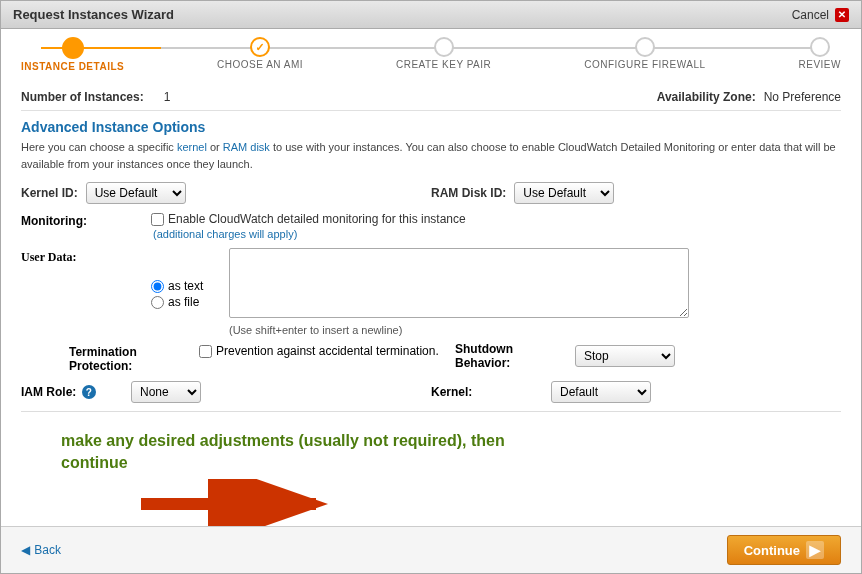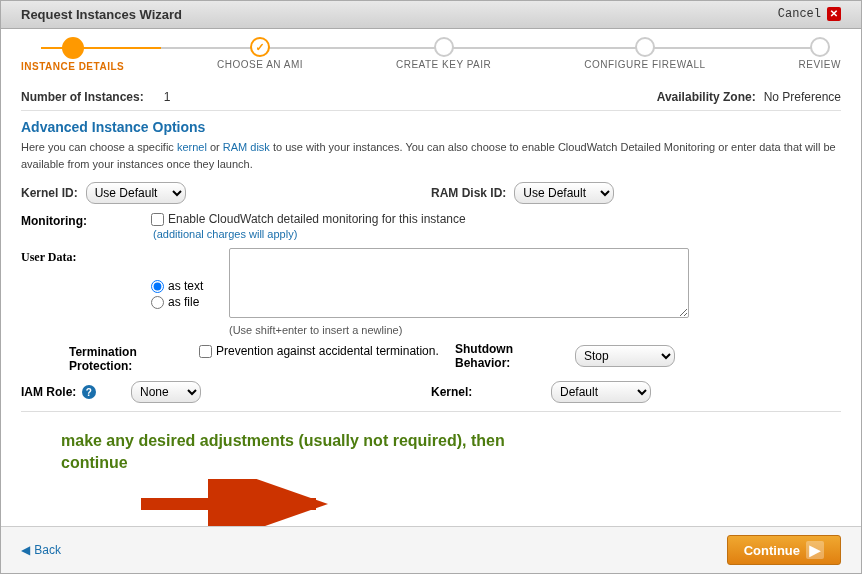--- a/index.html
+++ b/index.html
@@ -10,40 +10,39 @@
       width: 862px;
       min-height: 574px;
       border: 1px solid #aaa;
       position: relative;
     }
 
     
     .title-bar {
       background: linear-gradient(to bottom, #e8e8e8, #d0d0d0);
       border-bottom: 1px solid #aaa;
-      padding: 6px 20px;
+      padding: 6px 12px;
       display: flex;
       justify-content: space-between;
-      align-items: flex-start;
+      align-items: center;
     }
     .title-bar-title {
       font-size: 13px;
       font-weight: bold;
       color: #333;
     }
     .cancel-btn {
       font-size: 12px;
       color: #333;
       background: none;
       border: none;
       cursor: pointer;
       display: flex;
       align-items: center;
       gap: 4px;
-      font-family: Liberation Mono, monospace;
     }
     .close-x {
       display: inline-block;
       width: 14px;
       height: 14px;
       background: #c00;
       border-radius: 2px;
       color: white;
       font-size: 10px;
       text-align: center;
@@ -194,21 +193,21 @@
       display: flex;
       align-items: center;
       gap: 8px;
       flex: 1;
     }
 
     select {
       font-size: 12px;
       padding: 2px 4px;
       border: 1px solid #aaa;
-      border-radius: 9px;
+      border-radius: 3px;
       background: linear-gradient(to bottom, #fff, #e8e8e8);
       cursor: pointer;
       min-width: 100px;
     }
 
     
     .monitoring-row {
       display: flex;
       align-items: flex-start;
       margin-bottom: 8px;

